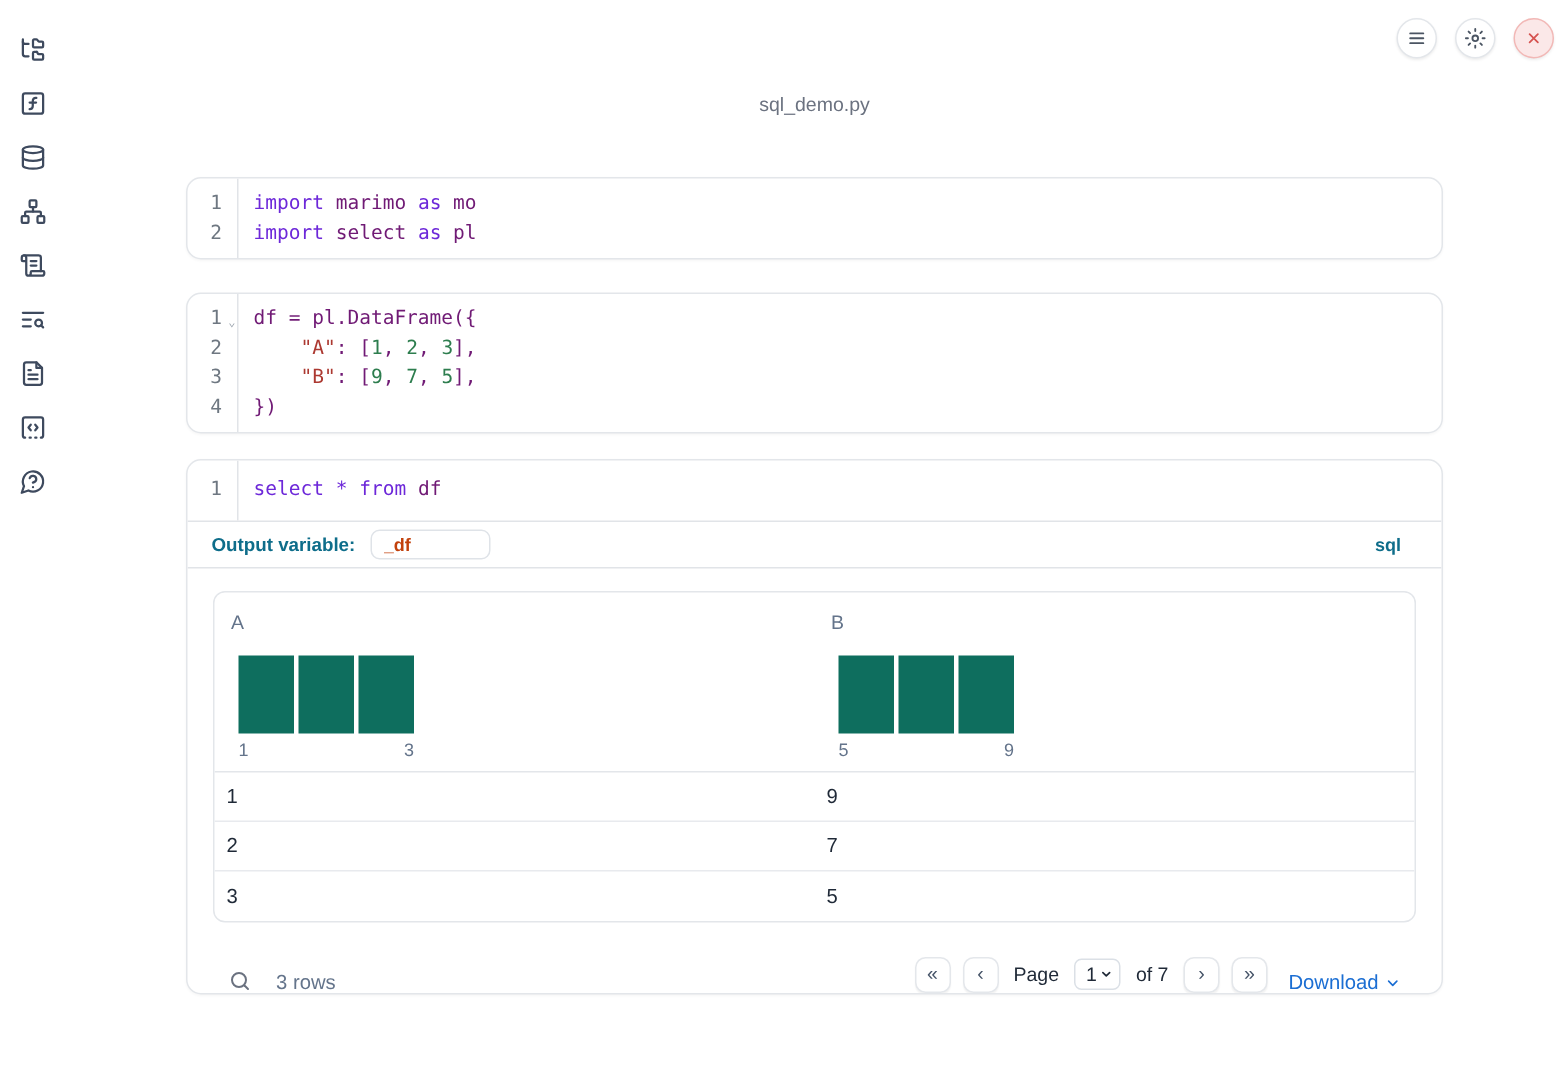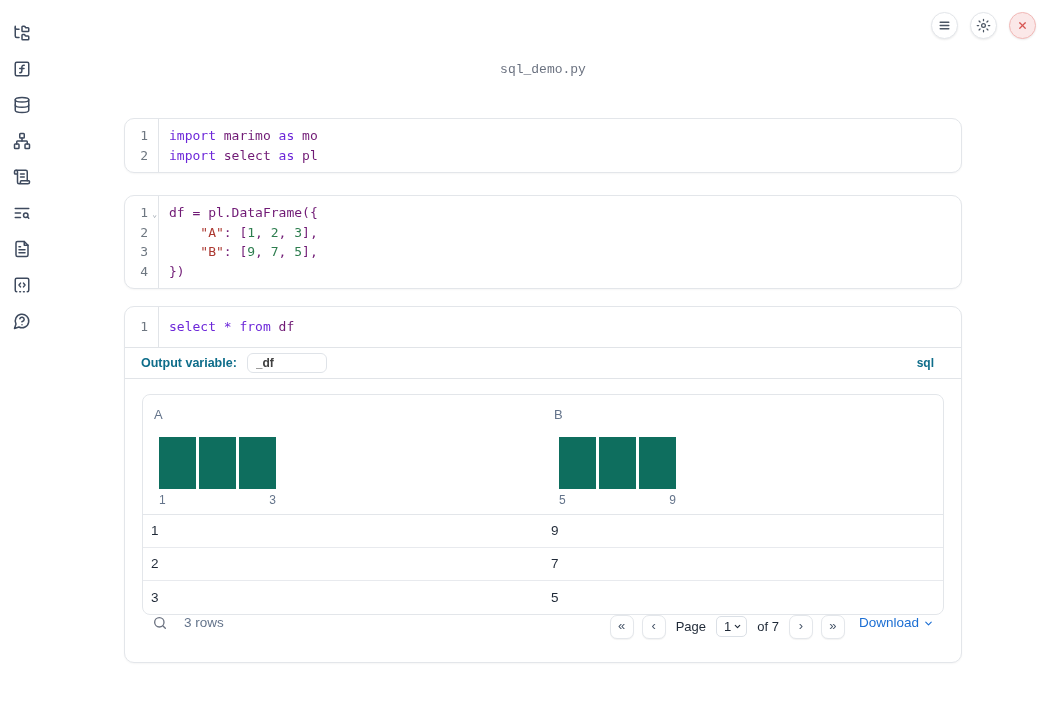--- a/index.html
+++ b/index.html
@@ -15,21 +15,21 @@
   
   .topbar { position:absolute; top:12px; right:7px; display:flex; gap:12px; }
   .circle-btn { width:27px; height:27px; border-radius:50%; background:#fff;
     border:1px solid #e3e6ea; box-shadow:0 1px 2px rgba(0,0,0,.08);
     display:flex; align-items:center; justify-content:center; color:#4b5563; cursor:pointer; }
   .circle-btn svg { display:block; }
   .circle-btn.close { background:#fbe8e8; border-color:#f2b8b6; color:#d65552; }
 
   
   .main { margin-left:124px; width:838px; padding-top:62px; }
-  .filename { text-align:center; font-family:Liberation Mono, monospace;
+  .filename { text-align:center; font-family:Liberation Sans, sans-serif;
     font-size:13px; color:#6b7280; height:16px; }
 
   .cell { border:1px solid #e3e6ea; border-radius:10px; background:#fff;
     box-shadow:0 1px 2px rgba(0,0,0,.04); overflow:hidden; }
   .cell1 { margin-top:40px; }
   .cell2 { margin-top:22px; }
   .cell3 { margin-top:17px; }
 
   .editor { display:flex; font-family:"DejaVu Sans Mono", monospace; font-size:13px; cursor:text; }
   .gutter { width:34px; border-right:1px solid #e1e4e8; padding:7px 0; flex:none; }
@@ -41,40 +41,40 @@
   .tok-kw { color:#6d28d9; }
   .tok-str { color:#ac3931; }
   .tok-num { color:#2d7d4e; }
   .tok-pl { color:#701a75; }
 
   .sql-editor .codebody, .sql-editor .gutter { padding-top:10px; padding-bottom:10px; }
   .cell-var-row { border-top:1px solid #e1e4e8; height:31px; display:flex; align-items:center;
     padding:0 27px 0 16px; }
   .var-label { font-size:12.5px; font-weight:bold; color:#0e6d8a; }
   .var-input { margin-left:10px; width:80px; height:20px; border:1px solid #dfe3e8; border-radius:6px;
-    font-size:12px; font-weight:bold; color:#404040; padding:0 8px; outline:none;
+    font-size:12px; font-weight:bold; color:#c2410c; padding:0 8px; outline:none;
     font-family:"Liberation Sans", sans-serif; }
   .lang-badge { margin-left:auto; font-size:12px; font-weight:bold; color:#0e6d8a; cursor:pointer; }
 
   .output-area { border-top:1px solid #e1e4e8; padding:15px 17px 0; }
   .dtable { border:1px solid #e3e6ea; border-radius:8px; overflow:hidden; }
   .dt-header { display:flex; border-bottom:1px solid #e3e6ea; height:120px; }
   .dt-hcol { width:50%; padding:12px 0 0 11px; }
   .col-label { font-size:13px; color:#64748b; height:18px; }
   .hist { margin:12px 0 0 5px; width:117px; }
   .hist-bars { display:flex; gap:3px; align-items:flex-end; height:52px; }
   .hist-bar { width:37px; }
   .hist-ticks { display:flex; justify-content:space-between; margin-top:4px;
     font-size:12px; color:#64748b; }
   .dt-row { display:flex; height:33px; border-bottom:1px solid #e8eaee; }
   .dt-row:last-child { border-bottom:none; }
   .dt-cell { width:50%; display:flex; align-items:center; padding-left:8px;
     font-size:13.5px; color:#1f2937; }
 
-  .table-footer { height:47px; display:flex; align-items:flex-start; padding:0 10px; }
+  .table-footer { height:47px; display:flex; align-items:flex-end; padding:0 10px; }
   .search-btn { width:16px; height:16px; color:#6b7280; background:none; border:none; cursor:pointer; }
   .rows-count { margin-left:16px; font-size:13.5px; color:#64748b; }
   .pager { margin-left:auto; display:flex; align-items:center; gap:8px; }
   .pg-btn { width:24px; height:24px; border:1px solid #e4e7eb; border-radius:7px; background:#fff;
     box-shadow:0 1px 1px rgba(0,0,0,.05); color:#475569; font-size:13px;
     display:flex; align-items:center; justify-content:center; cursor:pointer; padding-bottom:2px; }
   .pg-text { font-size:13px; font-weight:500; color:#1f2937; margin:0 2px; }
   .pg-select { height:21px; border:1px solid #dbe0e6; border-radius:5px; background:#fff;
     display:flex; align-items:center; padding:0 4px 0 7px; font-size:13px; font-weight:500;
     color:#1f2937; cursor:pointer; gap:2px; }

